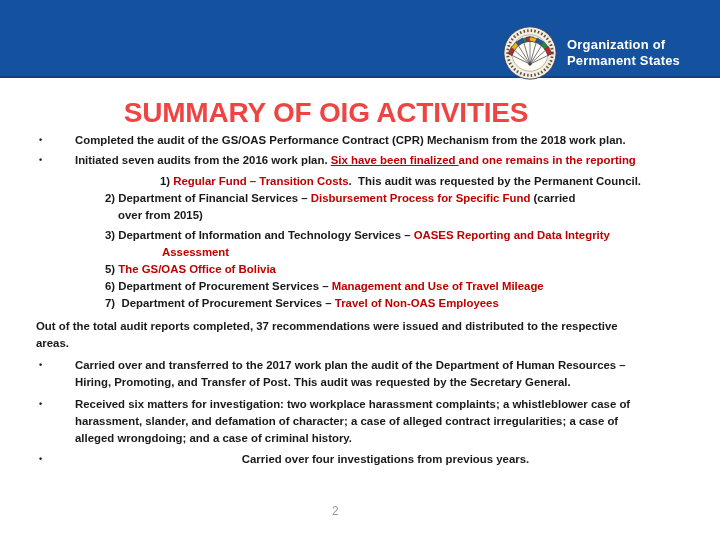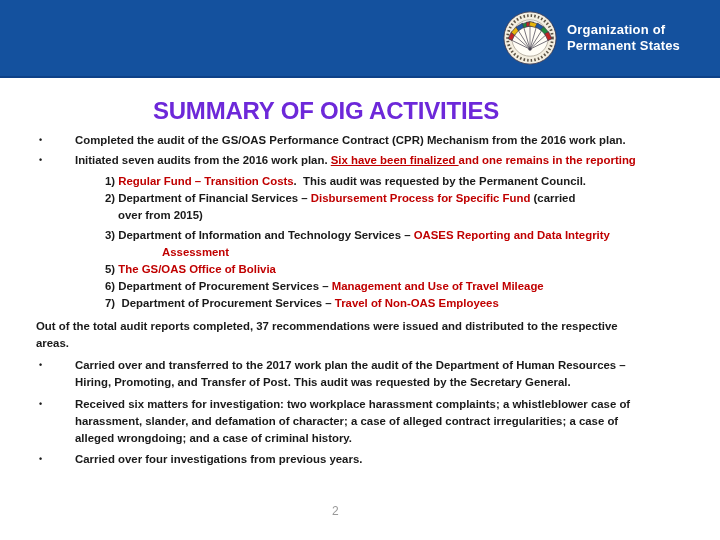--- a/index.html
+++ b/index.html
@@ -5,47 +5,47 @@
   html,body{margin:0;padding:0;background:#e9e9e9;}
   .slide{
     position:relative;width:720px;height:540px;background:#ffffff;
     overflow:hidden;font-family:"Liberation Sans",sans-serif;
   }
   
   .topbar{
     position:absolute;top:0;left:0;width:720px;height:78px;
     background:#14519E;border-bottom:2px solid #0e4188;box-sizing:border-box;
   }
-  .brand{position:absolute;top:10px;left:502px;display:flex;align-items:center;justify-content:center;}
+  .brand{position:absolute;top:25px;left:502px;display:flex;align-items:center;justify-content:center;}
   .seal{width:56px;height:56px;flex:0 0 auto;}
   .brand-text{margin-left:9px;color:#ffffff;font-weight:bold;font-size:13px;line-height:16px;letter-spacing:.2px;}
   
   .title{
     position:absolute;top:97px;left:0;width:652px;margin:0;
-    text-align:center;font-size:24px;font-weight:bold;color:#6d28d9;letter-spacing:-.2px;
+    text-align:center;font-size:28px;font-weight:bold;color:#ef4444;letter-spacing:-.2px;
   }
   
   .content{
     position:absolute;top:132px;left:36px;width:660px;
     font-size:11.4px;font-weight:bold;color:#1A1A1A;line-height:17px;
   }
   .line{white-space:nowrap;}
   .li{position:relative;padding-left:39px;}
   .li .marker{
     position:absolute;left:3px;top:0;font-size:9px;line-height:17px;color:#1A1A1A;
   }
   .nline{padding-left:69px;white-space:nowrap;}
   .nline.wrap-a{padding-left:82px;}
   .nline.wrap-b{padding-left:126px;}
   .red{color:#C00000;}
   .u{text-decoration:underline;}
   .mt3{margin-top:3px;}
   .mt5{margin-top:5px;}
   .mt6{margin-top:6px;}
-  .mt4{margin-top:4px;}
+  .mt4{margin-top:4px;text-align:center;}
   .page-number{
     position:absolute;top:504px;left:332px;
     font-size:12px;color:#999999;font-family:"Liberation Sans",sans-serif;
   }
 </style>
 </head>
 <body>
 
 <div class="slide">
 
@@ -101,21 +101,21 @@
       </div>
     </div>
   </div>
 
   <h1 class="title">SUMMARY OF OIG ACTIVITIES</h1>
 
   <div class="content">
 
     <div class="li">
       <span class="marker">•</span>
-      <div class="line">Completed the audit of the GS/OAS Performance Contract (CPR) Mechanism from the 2016 work plan.</div>
+      <div class="line">Completed the audit of the GS/OAS Performance Contract (CPR) Mechanism from the 2018 work plan.</div>
     </div>
 
     <div class="li mt3">
       <span class="marker">•</span>
       <div class="line"><span>Initiated seven audits from the 2016 work plan. </span><span class="red u">Six have been finalized </span><span class="red">and one remains in the reporting</span></div>
     </div>
 
     <div class="nline mt4"><span>1) </span><span class="red">Regular Fund – Transition Costs</span><span>. &nbsp;This audit was requested by the Permanent Council.</span></div>
 
     <div class="nline"><span>2) </span><span>Department of Financial Services – </span><span class="red">Disbursement Process for Specific Fund </span><span>(carried</span></div>

